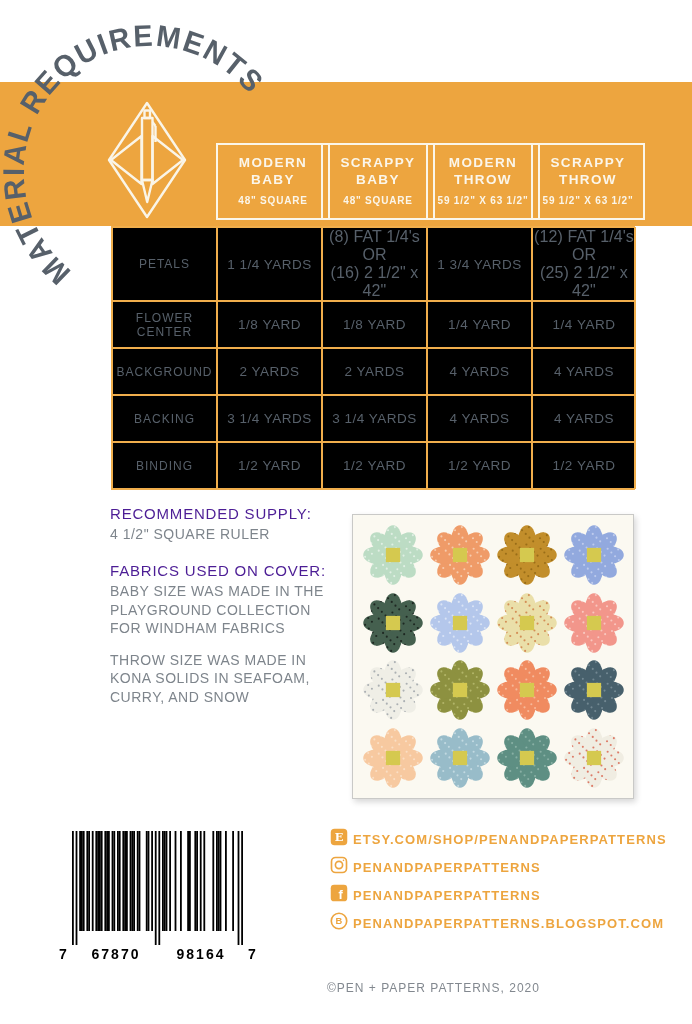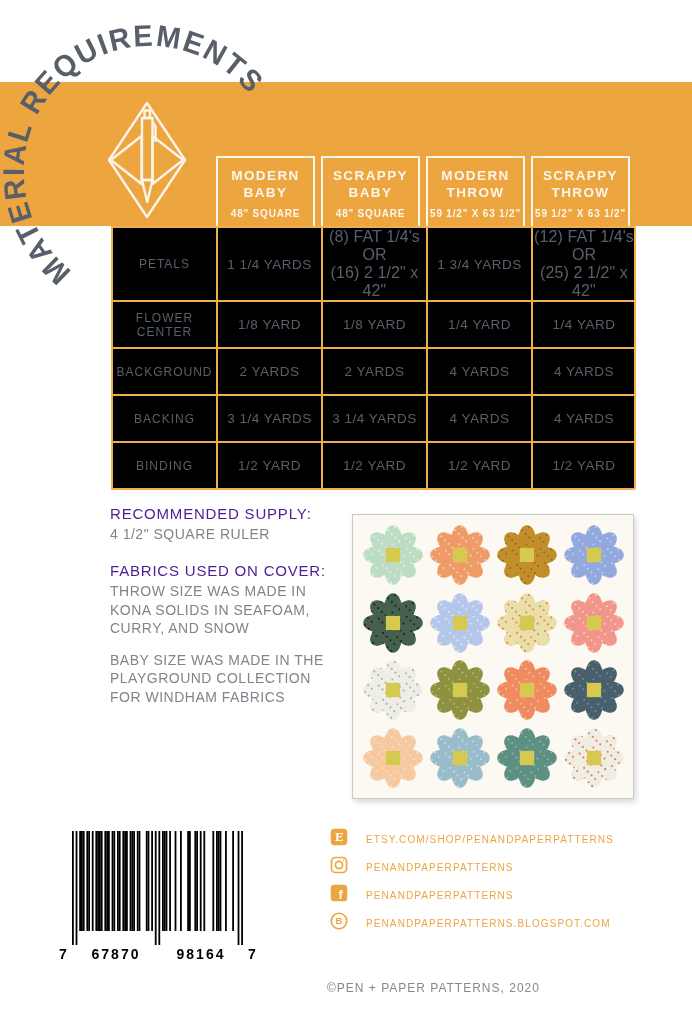--- a/index.html
+++ b/index.html
@@ -9,21 +9,21 @@
     background:#ffffff; overflow:hidden;
     font-family:"Liberation Sans", sans-serif; color:#57606A;
   }
   .band { position:absolute; left:0; top:82px; width:692px; height:144px; background:#EDA53F; }
   .arc-svg { position:absolute; left:0; top:0; width:360px; height:330px; }
   .arc-text { font-family:"Liberation Sans", sans-serif; font-size:30px; font-weight:bold;
               fill:#57606A; letter-spacing:2px; }
   .logo-stroke { fill:none; stroke:#FAF5E8; stroke-width:2.4; stroke-linejoin:round; }
 
   
-  .hcell { position:absolute; top:156px; height:77px; width:99px;
+  .hcell { position:absolute; top:143px; height:77px; width:114px;
            border:2px solid #FBF6EA; color:#FBF6EA; text-align:center; }
   .hcell .htitle { margin-top:9px; font-size:13.5px; font-weight:bold; letter-spacing:1.4px; line-height:17px; }
   .hcell .hsub   { margin-top:7px; font-size:10px; font-weight:bold; letter-spacing:0.8px; }
 
   
   .tbody { position:absolute; left:111px; top:226px; width:524px; height:264px;
            display:grid; grid-template-columns:105px 105px 105px 105px 104px;
            grid-template-rows:repeat(5, 1fr); border:1px solid #F0AE4C; background:#000000; }
   .cell { border:1px solid #F0AE4C; display:flex; align-items:center; justify-content:center;
           text-align:center; white-space:pre-line; }
@@ -44,21 +44,21 @@
            padding:6px; }
   .fwrap { display:flex; align-items:center; justify-content:center; }
   .flower { width:62px; height:62px; }
 
   .barcode-box { position:absolute; left:56px; top:831px; }
   .bc-digit { font-family:"Liberation Sans", sans-serif; font-size:14px; font-weight:bold; fill:#000; letter-spacing:2px; }
 
   .social { position:absolute; left:330px; top:825px; }
   .s-row { display:flex; align-items:center; height:28px; }
   .s-icon { width:18px; height:18px; flex:0 0 18px; }
-  .s-label { margin-left:18px; font-size:10px; font-weight:normal; letter-spacing:1.1px; color:#EDA53F; }
+  .s-label { margin-left:5px; font-size:13px; font-weight:bold; letter-spacing:1.1px; color:#EDA53F; }
 
   .copyright { position:absolute; left:327px; top:954px; font-size:12px; letter-spacing:1px; color:#82888F;margin-top:27px; }
 </style>
 </head>
 <body>
 
 <div class="page">
 
   <div class="band"></div>
 
@@ -137,26 +137,26 @@
       <div class="cell val">1/2 YARD</div>
     </div>
 
   <div class="supply">
     <div class="sec-h">RECOMMENDED SUPPLY:</div>
     <div class="sec-b">4 1/2" SQUARE RULER</div>
   </div>
 
   <div class="fabrics">
     <div class="sec-h">FABRICS USED ON COVER:</div>
+    <div class="sec-b para">BABY SIZE WAS MADE IN THE
+PLAYGROUND COLLECTION
+FOR WINDHAM FABRICS</div>
     <div class="sec-b para">THROW SIZE WAS MADE IN
 KONA SOLIDS IN SEAFOAM,
 CURRY, AND SNOW</div>
-    <div class="sec-b para">BABY SIZE WAS MADE IN THE
-PLAYGROUND COLLECTION
-FOR WINDHAM FABRICS</div>
   </div>
 
   <div class="quilt">
       <div class="fwrap">
         <svg class="flower" viewBox="0 0 100 100">
           <defs>
             <clipPath id="fc0">
               <ellipse cx="50" cy="24" rx="14" ry="22" transform="rotate(0 50 50)"></ellipse>
               <ellipse cx="50" cy="24" rx="14" ry="22" transform="rotate(45 50 50)"></ellipse>
               <ellipse cx="50" cy="24" rx="14" ry="22" transform="rotate(90 50 50)"></ellipse>

